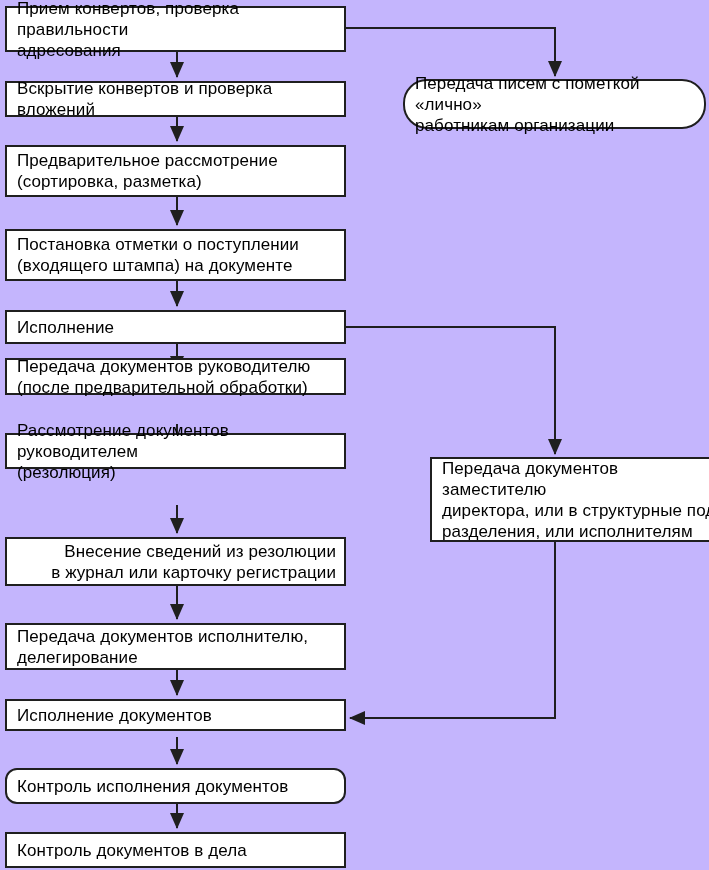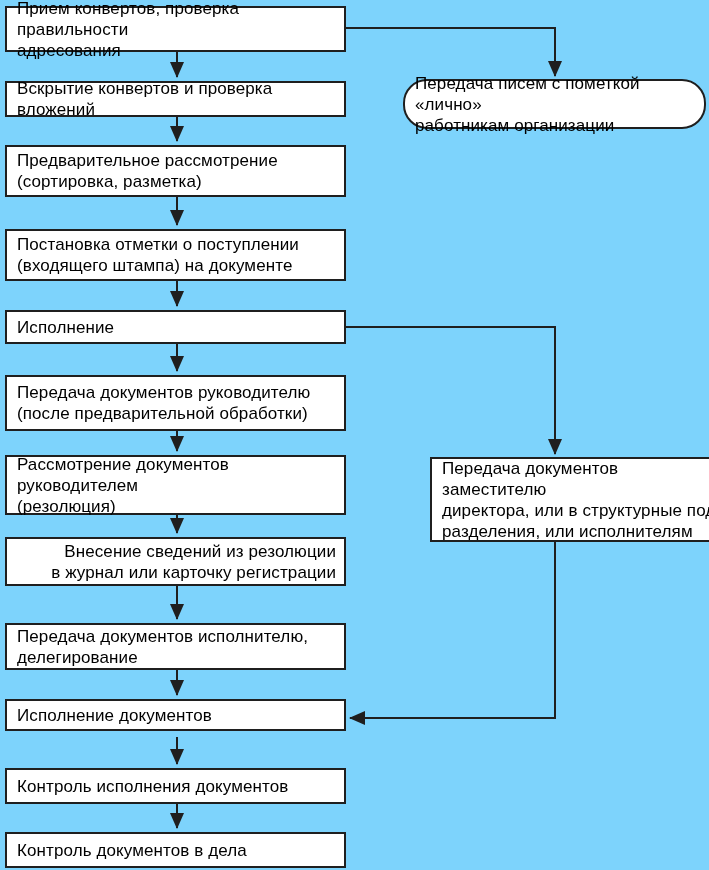--- a/index.html
+++ b/index.html
@@ -5,21 +5,21 @@
   html, body {
     margin: 0;
     padding: 0;
     background: #ffffff;
     font-family: "Liberation Sans", "DejaVu Sans", sans-serif;
   }
   .canvas {
     position: relative;
     width: 709px;
     height: 870px;
-    background: #7dd3fc;
+    background: #c4b5fd;
     overflow: hidden;
   }
   .connectors {
     position: absolute;
     left: 0;
     top: 0;
     width: 709px;
     height: 870px;
     pointer-events: none;
   }
@@ -79,24 +79,24 @@
     <polyline points="346,28 555,28 555,76" marker-end="url(#arrow)"></polyline>
     <polyline points="346,327 555,327 555,454" marker-end="url(#arrow)"></polyline>
     <polyline points="555,530 555,718 350,718" marker-end="url(#arrow)"></polyline>
   </svg>
 
   <div class="node left-col" style="top:6px;   height:46px;">Прием конвертов, проверка правильности<br>адресования</div>
   <div class="node left-col" style="top:81px;  height:36px;">Вскрытие конвертов и проверка вложений</div>
   <div class="node left-col" style="top:145px; height:52px;">Предварительное рассмотрение<br>(сортировка, разметка)</div>
   <div class="node left-col" style="top:229px; height:52px;">Постановка отметки о поступлении<br>(входящего штампа) на документе</div>
   <div class="node left-col" style="top:310px; height:34px;">Исполнение</div>
-  <div class="node left-col" style="top:375px; height:56px;">Передача документов руководителю<br>(после предварительной обработки)</div>
-  <div class="node left-col" style="top:455px; height:60px;">Рассмотрение документов руководителем<br>(резолюция)</div>
+  <div class="node left-col" style="top:358px; height:37px;">Передача документов руководителю<br>(после предварительной обработки)</div>
+  <div class="node left-col" style="top:433px; height:36px;">Рассмотрение документов руководителем<br>(резолюция)</div>
   <div class="node left-col" style="top:537px; height:49px;text-align:right;">Внесение сведений из резолюции<br>в журнал или карточку регистрации</div>
   <div class="node left-col" style="top:623px; height:47px;">Передача документов исполнителю,<br>делегирование</div>
   <div class="node left-col" style="top:699px; height:32px;">Исполнение документов</div>
-  <div class="node left-col" style="top:768px; height:36px;">Контроль исполнения документов</div>
+  <div class="node left-col" style="top:768px; height:36px;border-radius:12px;">Контроль исполнения документов</div>
   <div class="node left-col" style="top:832px; height:36px;">Контроль документов в дела</div>
 
   <div class="node right-col" style="top:79px;  height:50px;border-radius:24px;">Передача писем с пометкой «лично»<br>работникам организации</div>
   <div class="node right-col" style="top:457px; height:85px;margin-left:27px;">Передача документов заместителю<br>директора, или в структурные под-<br>разделения, или исполнителям</div>
 
 </div>
 
 </body></html>

